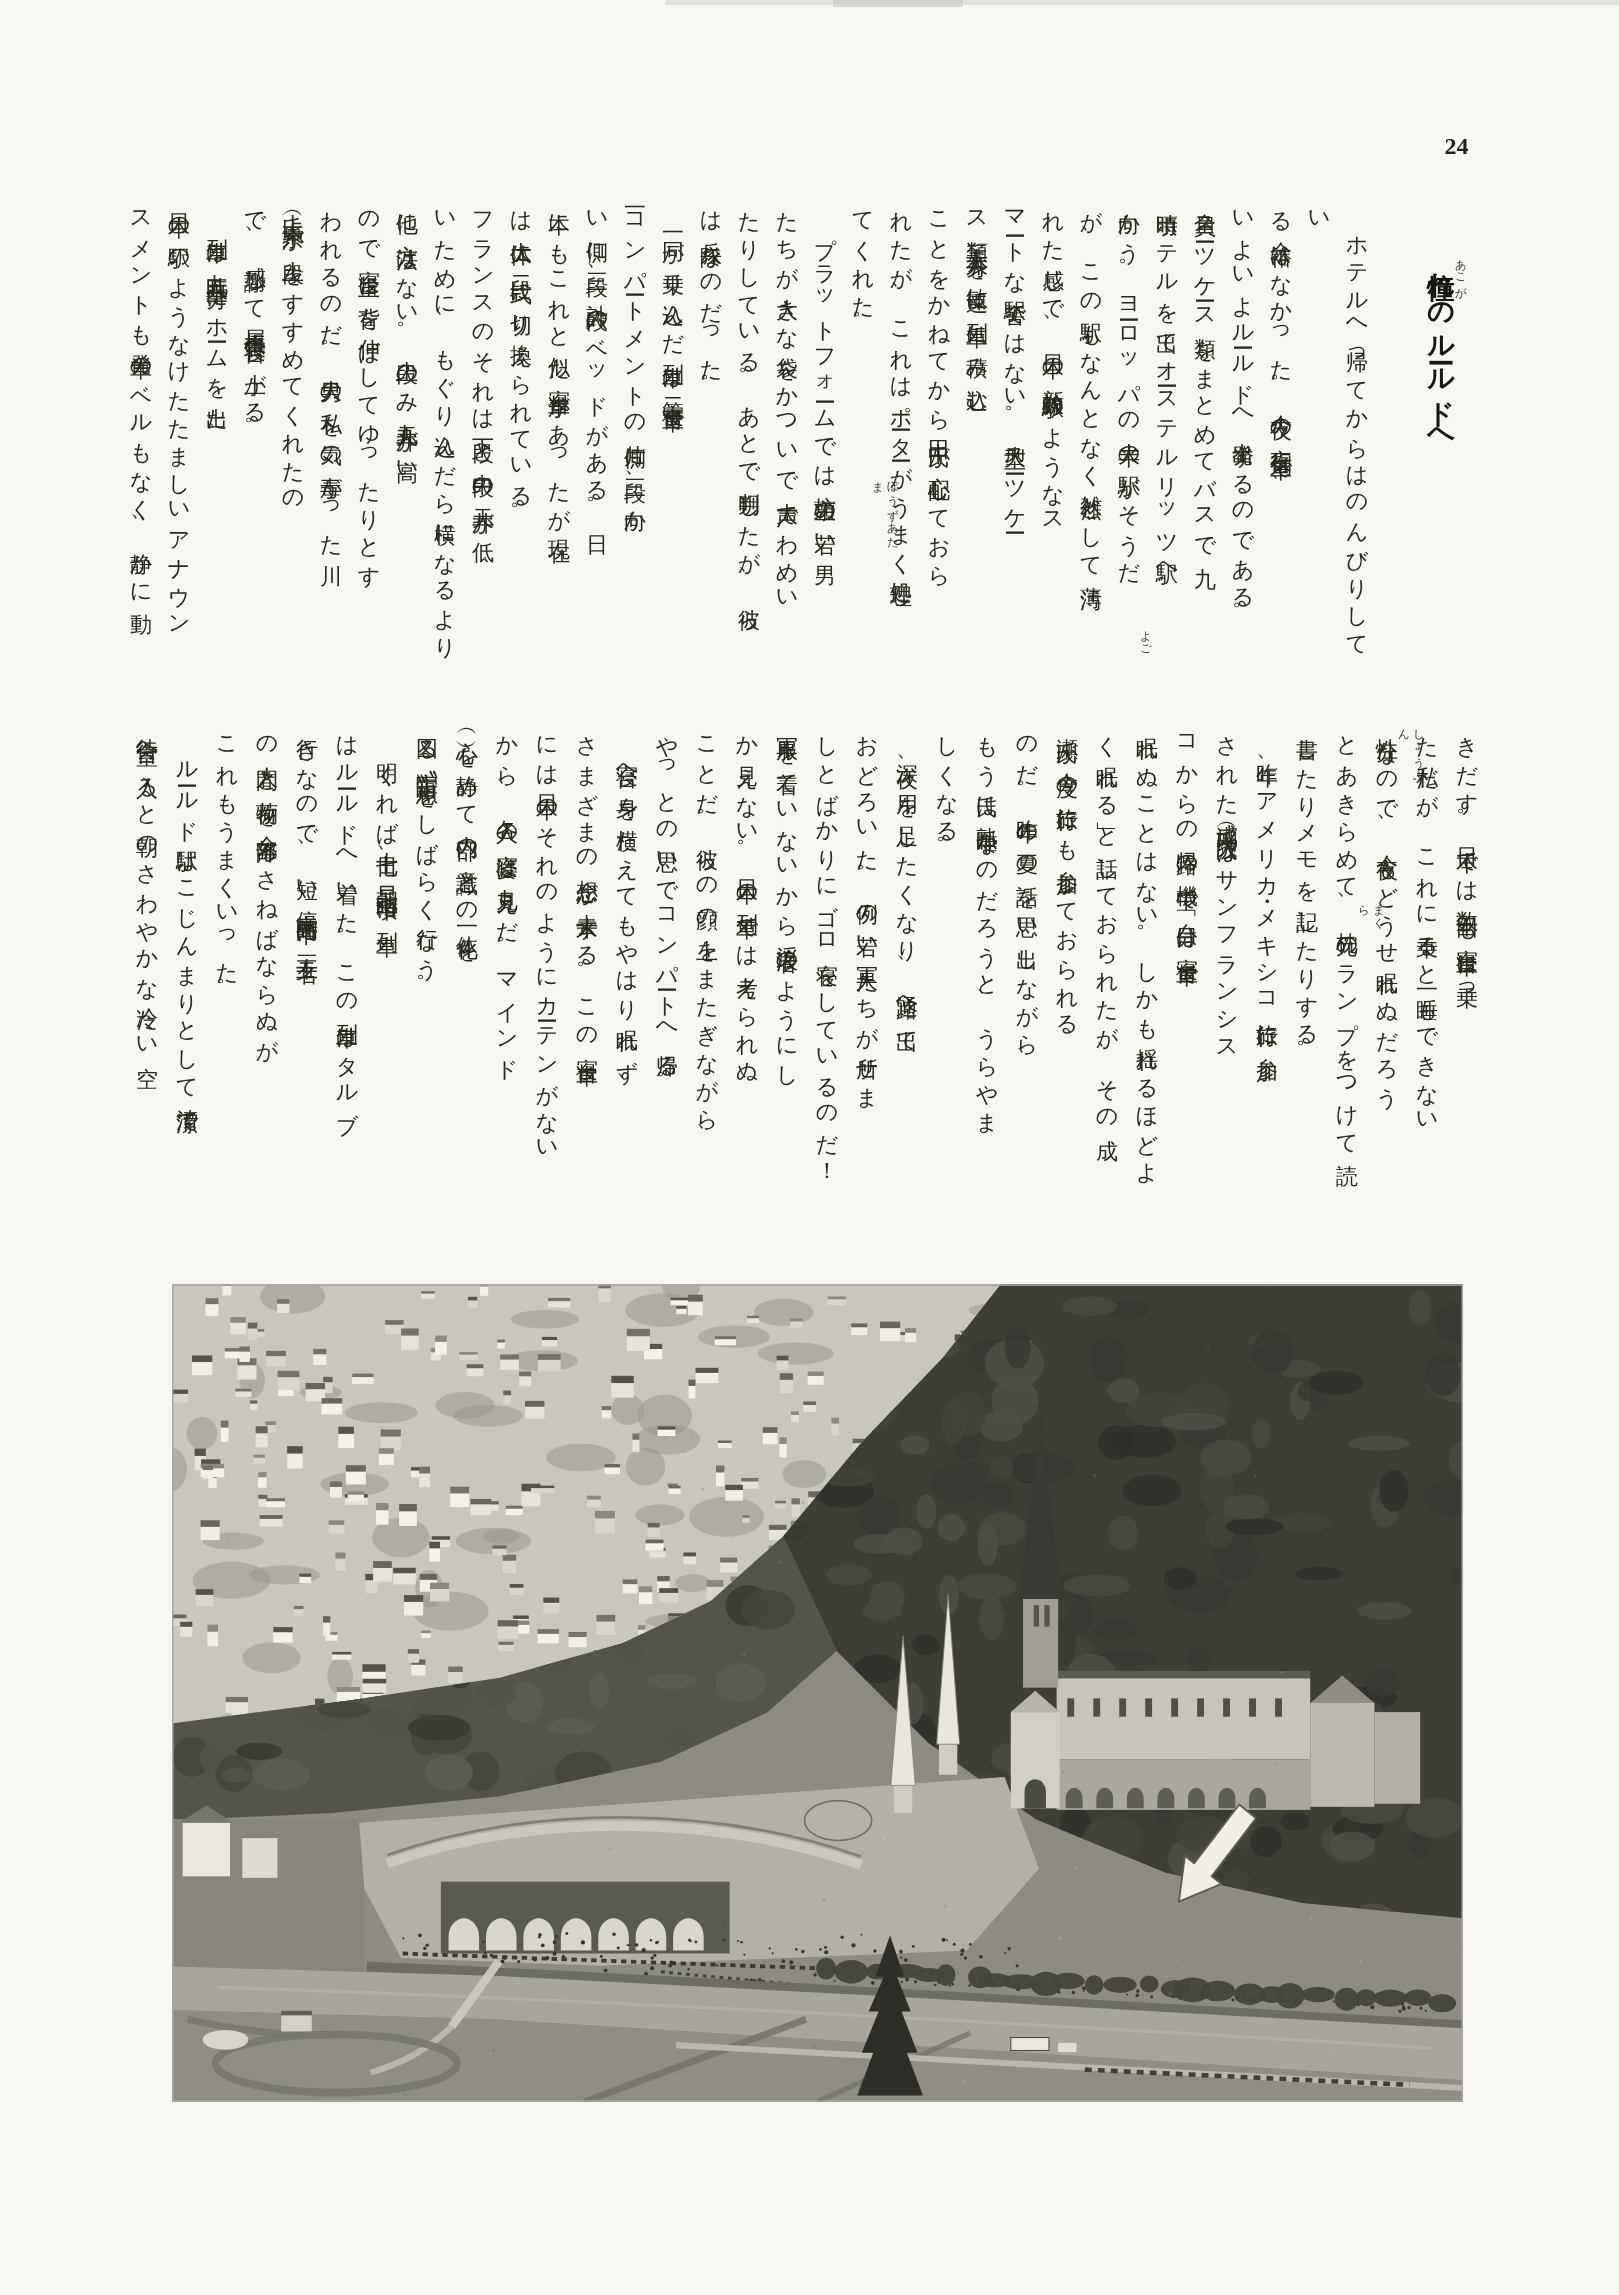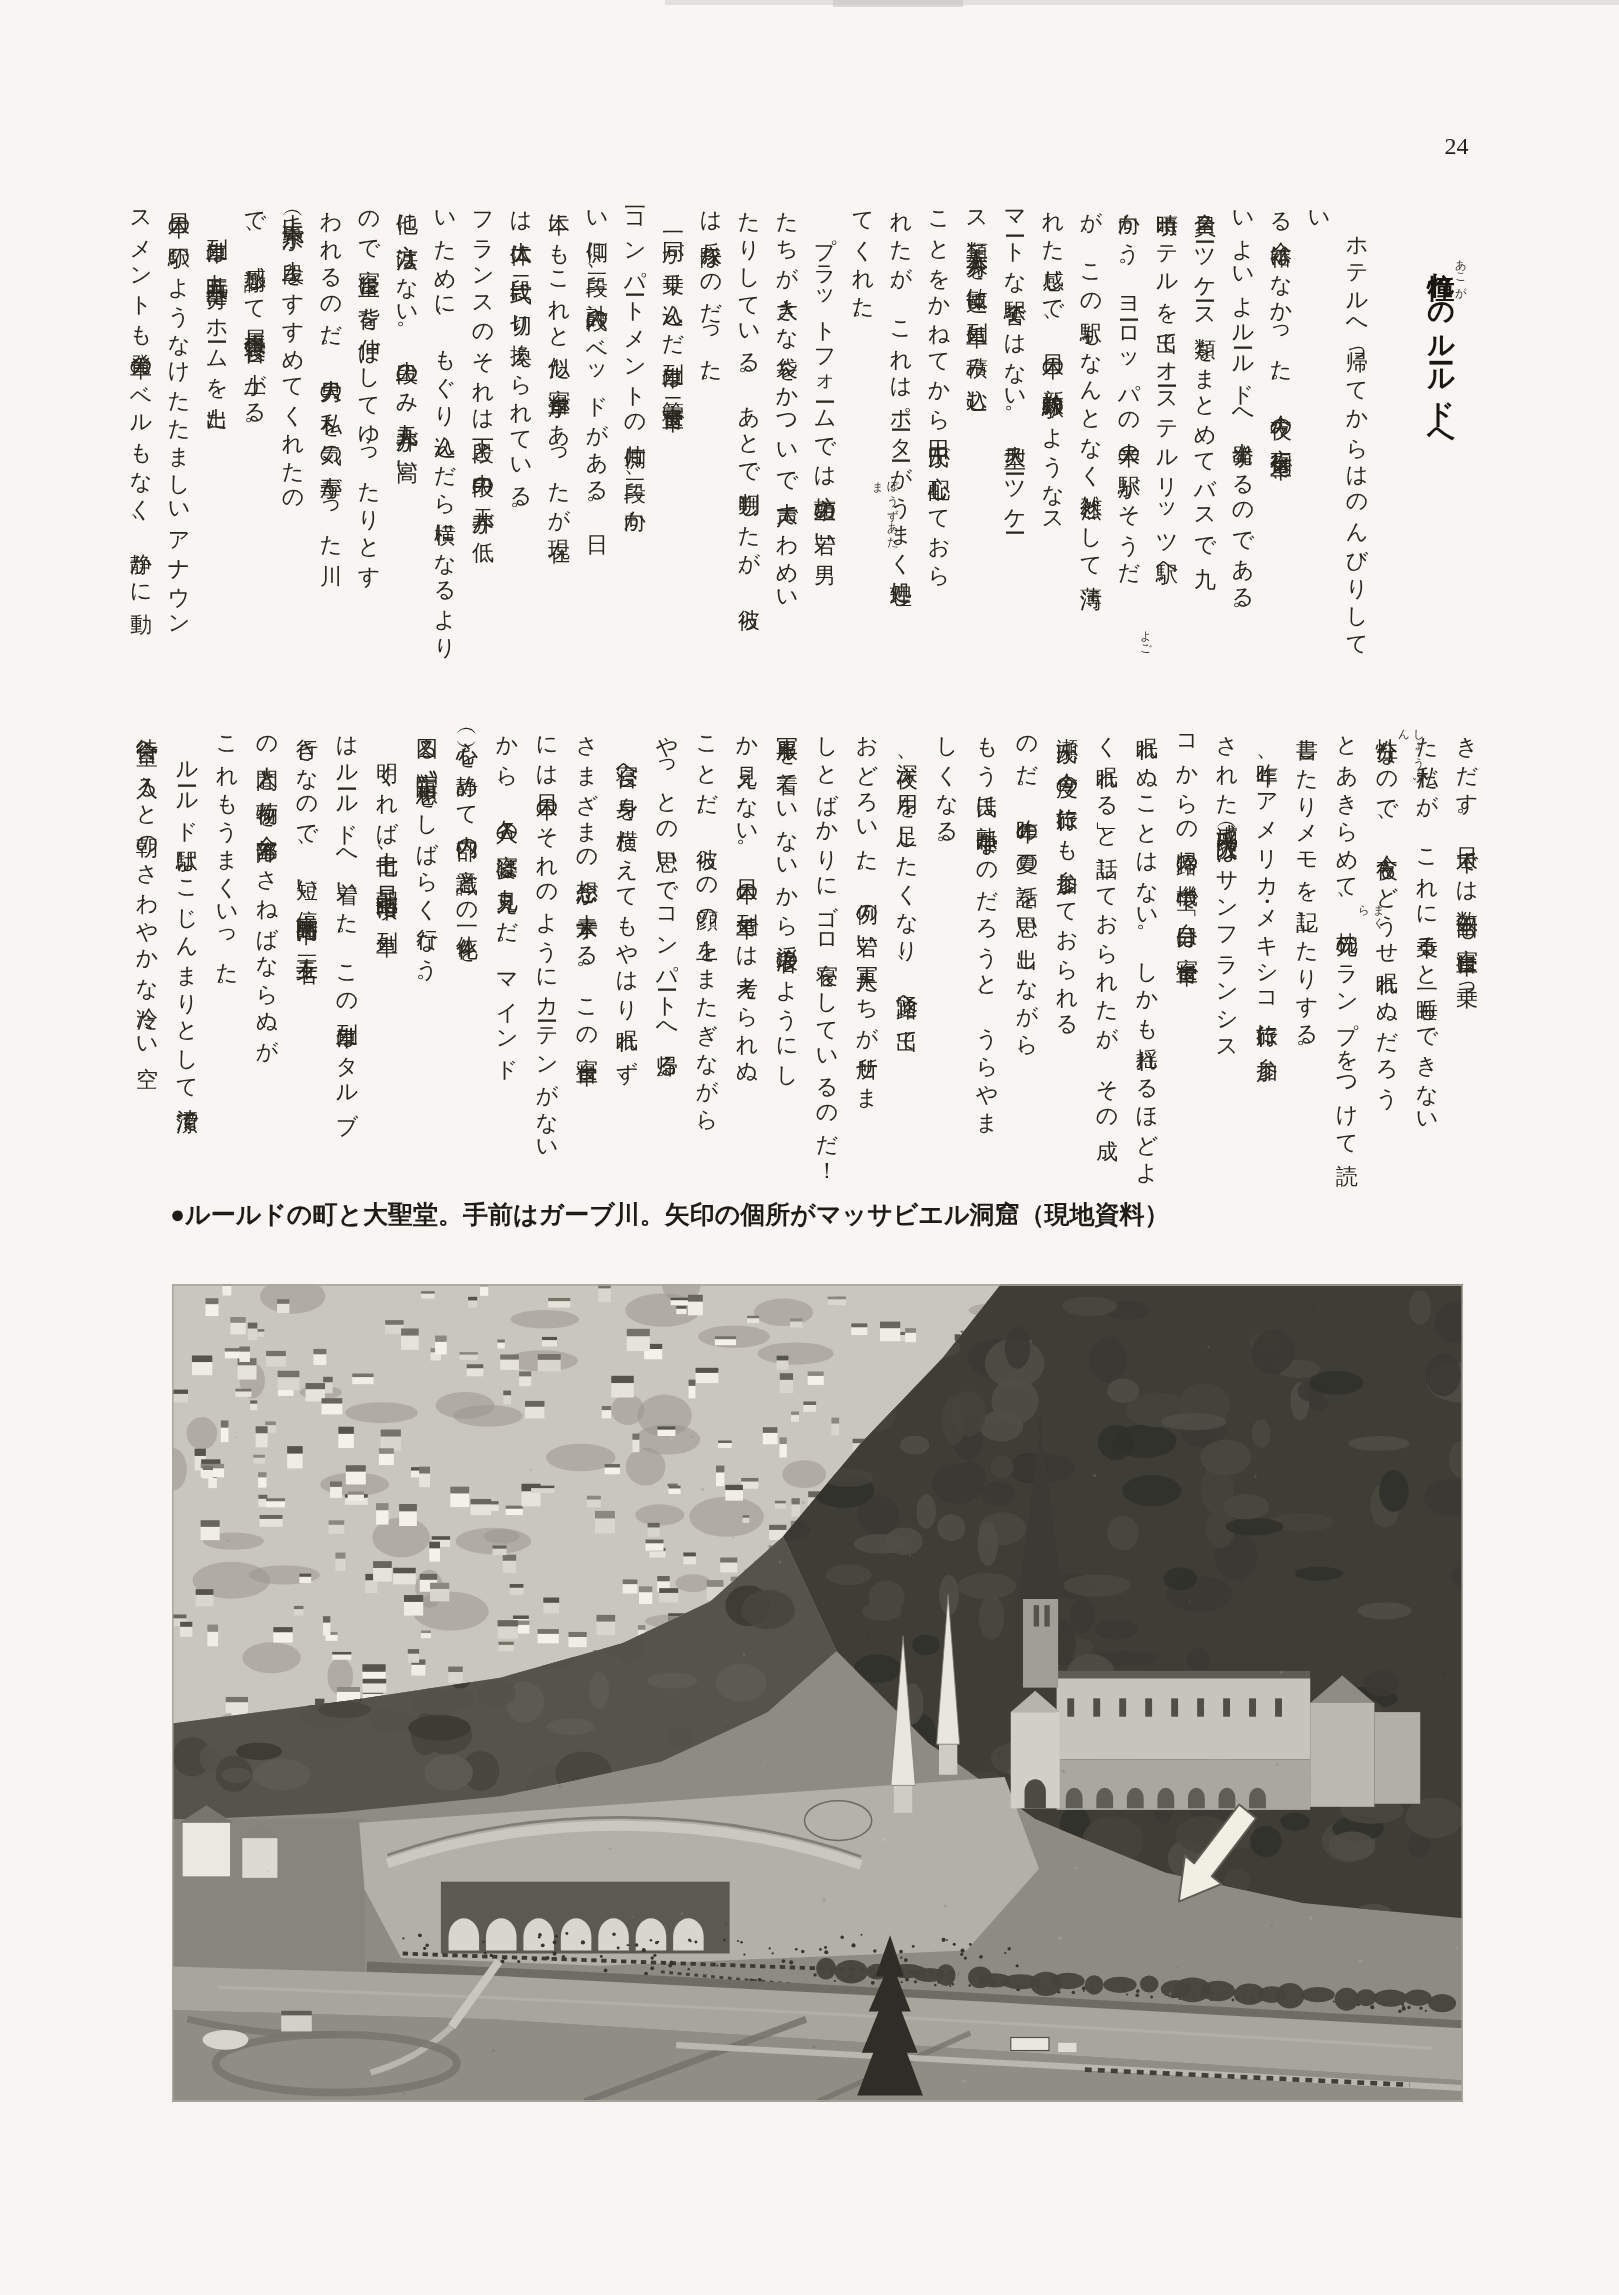--- a/index.html
+++ b/index.html
@@ -10,21 +10,21 @@
     overflow:hidden;
     font-family:"Liberation Serif","DejaVu Serif",serif;
     color:#26251f;
   }
   .top-smudge{position:absolute;left:665px;top:0;width:954px;height:4.6px;background:#d9d8d4;opacity:.75;}
   .top-smudge2{position:absolute;left:833px;top:0;width:130px;height:6.9px;background:#c6c5c1;opacity:.6;}
 
   .pageno{
     position:absolute;left:1430px;top:133px;width:53px;
     font-family:"Liberation Serif","DejaVu Serif",serif;
-    font-weight:normal;font-size:24px;text-align:center;color:#201f1a;
+    font-weight:bold;font-size:24px;text-align:center;color:#201f1a;
   }
 
   .vtext{writing-mode:vertical-rl;text-orientation:mixed;}
 
   .heading{
     position:absolute;left:1423px;top:252px;height:245px;
     font-family:"Liberation Sans","DejaVu Sans",sans-serif;
     font-weight:bold;font-size:27px;letter-spacing:1.1px;color:#171611;
   }
   .ruby{
@@ -140,21 +140,20 @@
       <p class="vline">これもうまくいった。</p>
       <p class="vline">　ルールド駅はこじんまりとして清潔で</p>
       <p class="vline">待合室へ入ると朝のさわやかな冷たい空</p>
     </div>
 
   <div class="ruby ruby-yogo vtext">よご</div>
   <div class="ruby ruby-bouzu vtext">ぼうずあたま</div>
   <div class="ruby ruby-shoubun vtext">しょうぶん</div>
   <div class="ruby ruby-makura vtext">まくら</div>
 
-  <div class="caption">●ルールドの町と大聖堂。手前はガーブ川。矢印の個所がマッサビエル洞窟（現地資料）</div>
 
   <svg class="photo" viewBox="0 0 1690 1070" xmlns="http://www.w3.org/2000/svg">
     <defs>
       <clipPath id="clipTown">
           <polygon points="0,0 1085,0 1010,95 900,210 800,330 705,415 590,470 430,515 230,545 0,575"></polygon>
         </clipPath>
       <clipPath id="clipForest">
           <polygon points="1085,0 1690,0 1690,830 1480,810 1300,770 1130,700 990,600 870,480 800,330 900,210 1010,95"></polygon>
         </clipPath>
       <clipPath id="clipMid">

